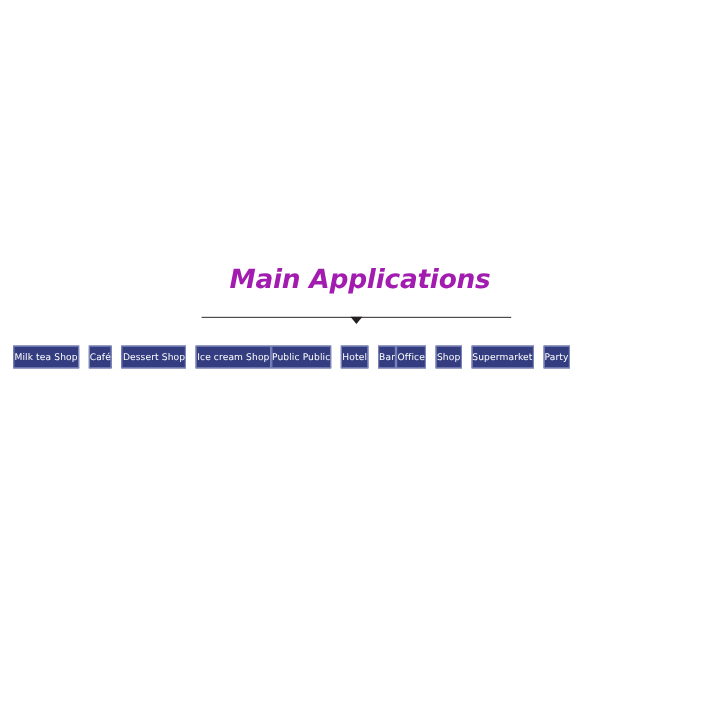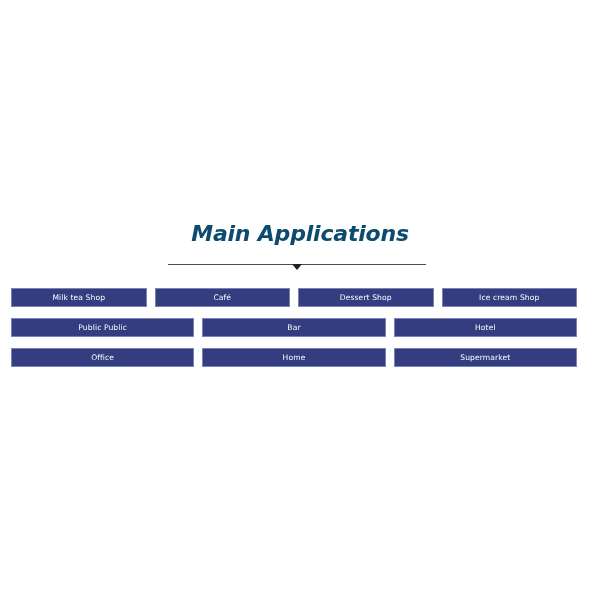--- a/index.html
+++ b/index.html
@@ -29,21 +29,21 @@
     width: 600px;
     text-align: center;
   }
 
   .page-title {
     font-family: "DejaVu Sans", sans-serif;
     font-style: italic;
     font-weight: bold;
     font-size: 22px;
     letter-spacing: -0.2px;
-    color: #0c4a6e;
+    color: #a21caf;
     line-height: 28px;
     margin: 0;
     white-space: nowrap;
   }
 
   
   .divider-wrap {
     position: absolute;
     left: 168px;
     top: 262px;
@@ -69,21 +69,21 @@
     border-top: 6px solid #231f20;
   }
 
   
   .grid {
     position: absolute;
     left: 11px;
     top: 288px;
     width: 566px;
     display: flex;
-    flex-direction: column;
+    flex-direction: row;
     row-gap: 11px;
   }
   .grid-row {
     display: flex;
     column-gap: 8px;
   }
   .chip {
     flex: 1 1 0;
     height: 19px;
     background: #333d80;
@@ -130,34 +130,37 @@
       <div class="chip">
         <span>Ice cream Shop</span>
       </div>
     </div>
 
     <div class="grid-row">
       <div class="chip">
         <span>Public Public</span>
       </div>
       <div class="chip">
-        <span>Bar</span>
+        <span>Hotel</span>
       </div>
       <div class="chip">
-        <span>Hotel</span>
+        <span>Bar</span>
       </div>
     </div>
 
     <div class="grid-row">
       <div class="chip">
         <span>Office</span>
       </div>
       <div class="chip">
-        <span>Home</span>
+        <span>Shop</span>
       </div>
       <div class="chip">
         <span>Supermarket</span>
+      </div>
+      <div class="chip">
+        <span>Party</span>
       </div>
     </div>
 
   </div>
 
 </div>
 
 </body></html>

